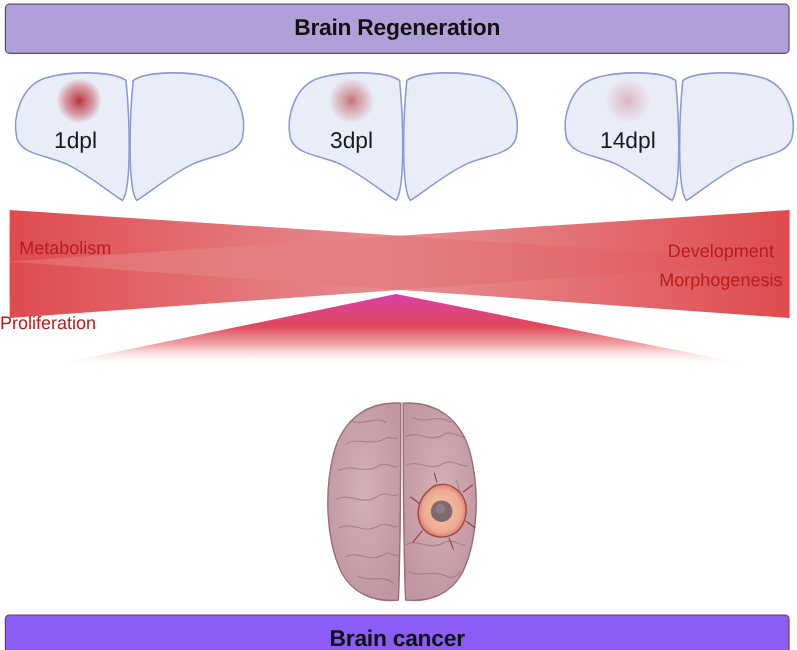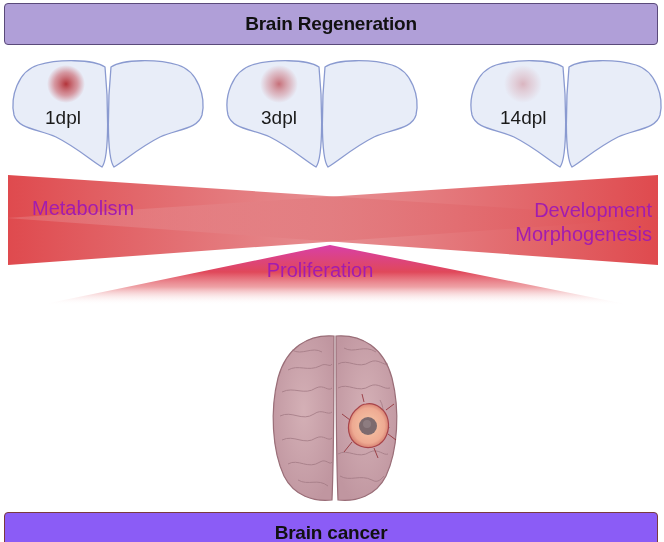--- a/index.html
+++ b/index.html
@@ -13,25 +13,25 @@
   }
   .banner-top { top: 3px; background: #b09fd8; border: 1.5px solid #5a4a7a; }
   .banner-bottom { top: 512px; background: #8b5cf6; border: 1.5px solid #7a3a3e; }
   .brain-pair { position: absolute; top: 57px; width: 200px; height: 112px; }
   .brain-pair svg { width: 100%; height: 100%; display: block; }
   .dpl-label {
     position: absolute; font-family: "Liberation Sans", sans-serif; font-size: 19px; color: #1a1a1a;
   }
   .diagram-svg { position: absolute; left: 0; top: 0; }
   .flow-label {
-    position: absolute; font-family: "Liberation Sans", sans-serif; font-size: 20px; color: #a21caf; line-height: 24px; margin-left: 16px;
+    position: absolute; font-family: "Liberation Sans", sans-serif; font-size: 15px; color: #b91c1c; line-height: 24px;
   }
   .left-label { left: 16px; top: 196px; text-align: left; }
-  .right-label { right: 12px; top: 198px; text-align: right; }
-  .center-label { left: 0; width: 608px; top: 258px; text-align: center; }
+  .right-label { right: 12px; top: 198px; text-align: center; }
+  .center-label { left: 0; width: 608px; top: 258px; }
   .cancer-brain { position: absolute; left: 268px; top: 330px; width: 134px; height: 175px; }
 </style>
 </head>
 <body>
 
 <div class="banner banner-top">
   <span>Brain Regeneration</span>
 </div>
 
 <div class="brain-pair" style="left:8px;">
@@ -43,21 +43,21 @@
         <stop offset="1" stop-color="#c65058" stop-opacity="0"></stop>
       </radialGradient>
     </defs>
     <path d="M97,10 C85,2 50,2 30,8 C10,14 2,40 6,58 C10,72 30,72 48,80 C68,90 84,104 94,110 C102,100 100,40 97,10 Z" fill="#e8edf8" stroke="#8a9ad0" stroke-width="1.3"></path>
     <path d="M103,10 C115,2 150,2 170,8 C190,14 198,40 194,58 C190,72 170,72 152,80 C132,90 116,104 106,110 C98,100 100,40 103,10 Z" fill="#e8edf8" stroke="#8a9ad0" stroke-width="1.3"></path>
     <circle cx="58" cy="27" r="19" fill="url(#les1)"></circle>
   </svg>
   <span class="dpl-label" style="left:37px;top:50px;">1dpl</span>
 </div>
 
-<div class="brain-pair" style="left:222px;">
+<div class="brain-pair" style="left:236px;">
   <svg viewBox="0 0 200 112">
     <defs>
       <radialGradient id="les3" cx="0.5" cy="0.5" r="0.5">
         <stop offset="0" stop-color="#b83a42" stop-opacity="0.7"></stop>
         <stop offset="0.6" stop-color="#c86068" stop-opacity="0.35"></stop>
         <stop offset="1" stop-color="#c86068" stop-opacity="0"></stop>
       </radialGradient>
     </defs>
     <path d="M97,10 C85,2 50,2 30,8 C10,14 2,40 6,58 C10,72 30,72 48,80 C68,90 84,104 94,110 C102,100 100,40 97,10 Z" fill="#e8edf8" stroke="#8a9ad0" stroke-width="1.3"></path>
     <path d="M103,10 C115,2 150,2 170,8 C190,14 198,40 194,58 C190,72 170,72 152,80 C132,90 116,104 106,110 C98,100 100,40 103,10 Z" fill="#e8edf8" stroke="#8a9ad0" stroke-width="1.3"></path>

